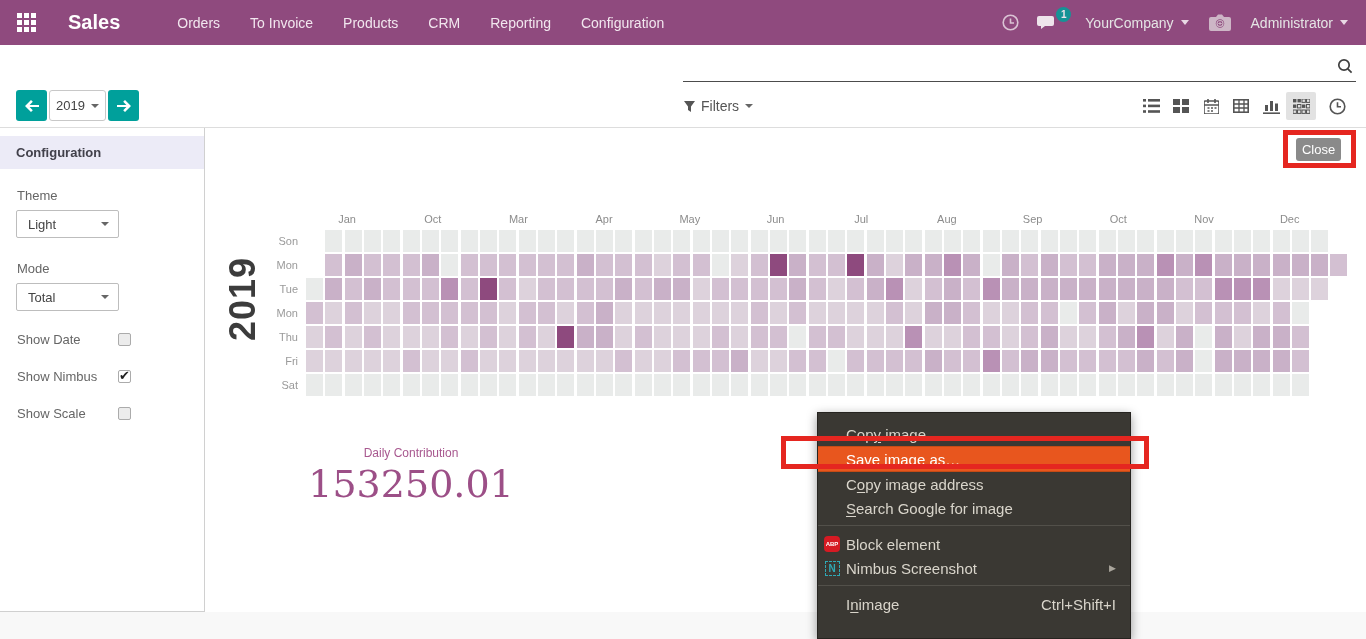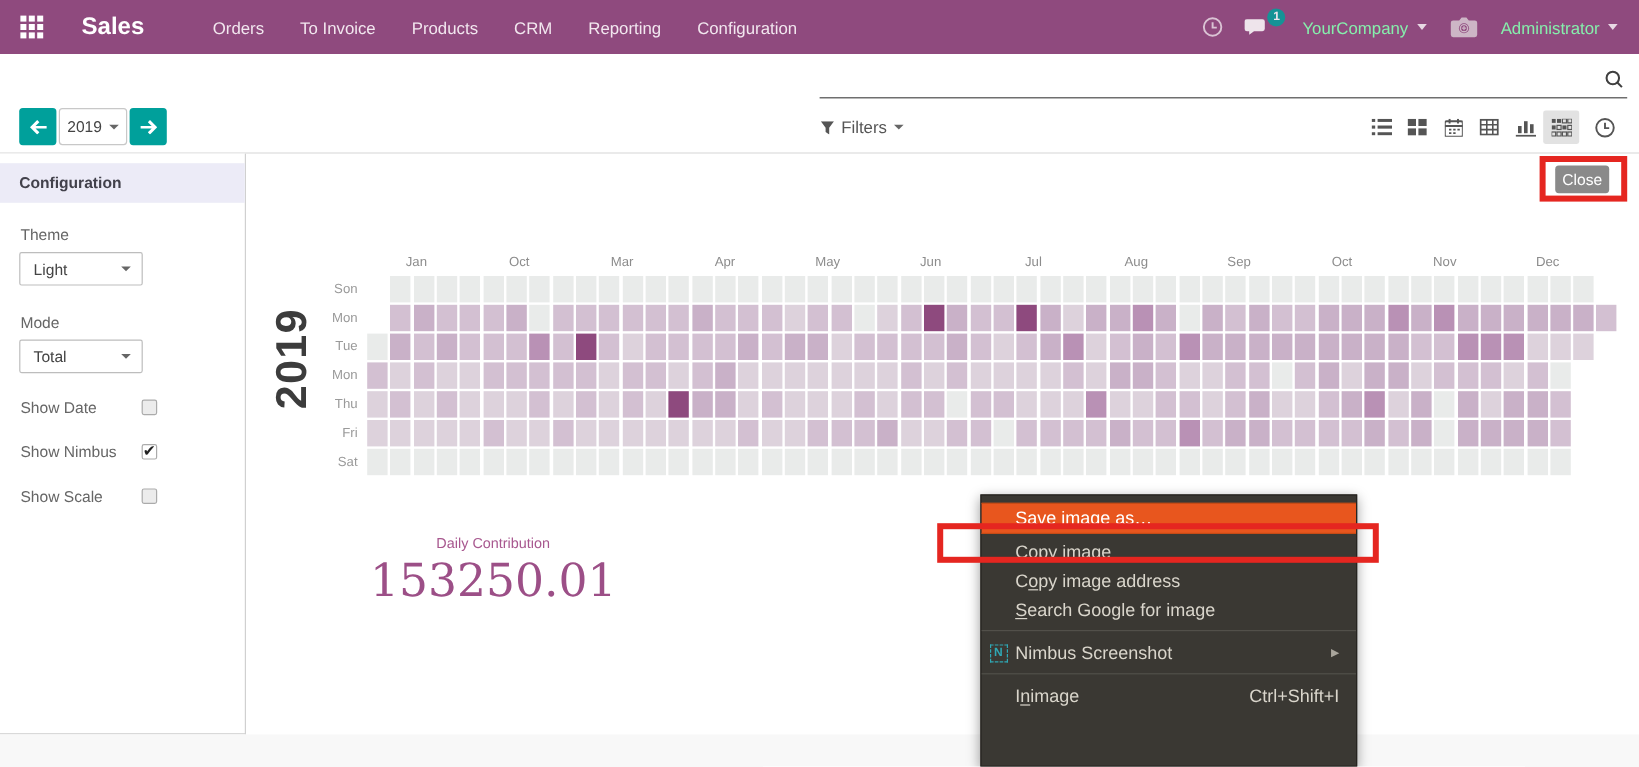--- a/index.html
+++ b/index.html
@@ -10,21 +10,21 @@
   
   .navbar { position:absolute; left:0; top:0; width:1366px; height:45px; background:#8f4a7e; display:flex; align-items:center; color:#f5eef3; }
   .apps-grid { width:19px; height:19px; margin-left:17px; display:grid; grid-template-columns:repeat(3,5px); grid-template-rows:repeat(3,5px); gap:2px; cursor:pointer; }
   .apps-grid i { background:#fff; display:block; }
   .brand { font-size:20px; font-weight:bold; color:#fff; margin-left:32px; cursor:pointer; }
   .nav-menu { display:flex; gap:30px; margin-left:57px; font-size:14px; }
   .nav-menu a { color:#f2e7ef; cursor:pointer; text-decoration:none; }
   .nav-right { margin-left:auto; display:flex; align-items:center; gap:18px; margin-right:18px; font-size:14px; }
   .nav-icon { position:relative; display:inline-flex; align-items:center; cursor:pointer; opacity:.85; }
   .badge { position:absolute; top:-7px; right:-12px; background:#00a09b; color:#fff; font-size:10px; min-width:15px; height:15px; border-radius:8px; display:flex; align-items:center; justify-content:center; padding:0 3px; font-weight:bold; }
-  .nav-entry { display:inline-flex; align-items:center; gap:7px; cursor:pointer; color:#86efac; }
+  .nav-entry { display:inline-flex; align-items:center; gap:7px; cursor:pointer; color:#e5e5e5; }
   .caret { width:0; height:0; border-left:4px solid transparent; border-right:4px solid transparent; border-top:5px solid #e8d9e4; display:inline-block; }
   .avatar-box { width:26px; height:22px; display:inline-flex; align-items:center; justify-content:center; }
 
   
   .page-title { position:absolute; left:16px; top:55px; font-size:24px; color:#6b6b6b; }
   .search-wrap { position:absolute; left:683px; top:56px; width:673px; height:26px; border-bottom:1px solid #4c4c4c; }
   .search-wrap input { width:630px; border:none; outline:none; font-size:14px; color:#555; background:transparent; font-family:"Liberation Sans", sans-serif; }
   .search-wrap input::placeholder { color:#b9b9b9; }
   .search-glass { position:absolute; right:2px; top:2px; cursor:pointer; }
   .filters { position:absolute; left:684px; top:98px; display:flex; align-items:center; gap:6px; font-size:14px; color:#555; cursor:pointer; }
@@ -657,33 +657,37 @@
       <div class="hm-cell" style="left: 908.51px; top: 144px; background: rgb(233, 235, 234);"></div>
       <div class="hm-cell" style="left: 927.84px; top: 144px; background: rgb(233, 235, 234);"></div>
       <div class="hm-cell" style="left: 947.17px; top: 144px; background: rgb(233, 235, 234);"></div>
       <div class="hm-cell" style="left: 966.5px; top: 144px; background: rgb(233, 235, 234);"></div>
       <div class="hm-cell" style="left: 985.83px; top: 144px; background: rgb(233, 235, 234);"></div>
     </div>
   <div class="daily-label">Daily Contribution</div>
   <div class="daily-value">153250.01</div>
 
   <div class="ctx">
+    <div class="ctx-item" style="margin-top:3px;">
+      <span>Cop</span><span class="u">y</span><span> image</span>
+    </div>
     <div class="ctx-item highlight">
       <span>Sa</span><span class="u">v</span><span>e image as…</span>
     </div>
-    <div class="ctx-item" style="margin-top:3px;">
-      <span>Cop</span><span class="u">y</span><span> image</span>
-    </div>
     <div class="ctx-item">
       <span>C</span><span class="u">o</span><span>py image address</span>
     </div>
     <div class="ctx-item">
       <span></span><span class="u">S</span><span>earch Google for image</span>
     </div>
     <div class="ctx-sep"></div>
+    <div class="ctx-item">
+      <span class="ctx-icon"><span class="abp">ABP</span></span>
+      <span>Block element</span>
+    </div>
     <div class="ctx-item">
       <span class="ctx-icon"><span class="nimbus">N</span></span>
       <span>Nimbus Screenshot</span>
       <span class="ctx-grow"></span>
       <span class="sub-arrow">▶</span>
     </div>
     <div class="ctx-sep"></div>
     <div class="ctx-item">
       <span>I</span><span class="u">n</span><span>image</span>
       <span class="ctx-grow"></span>

